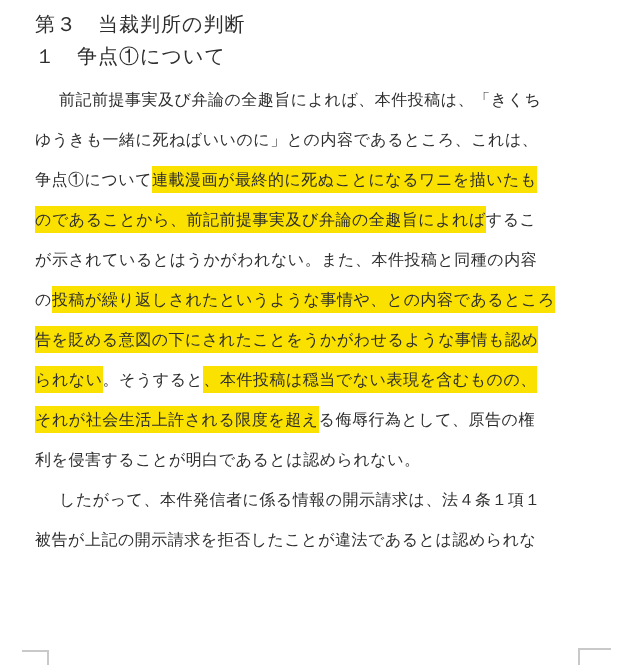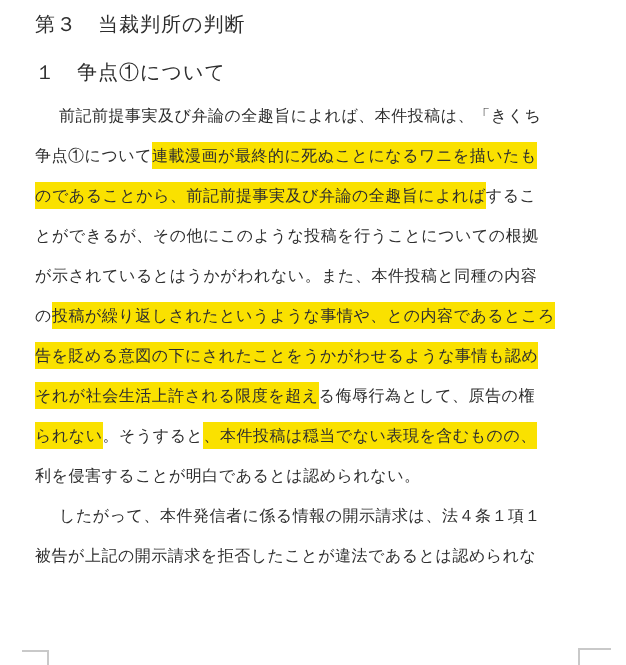--- a/index.html
+++ b/index.html
@@ -24,21 +24,20 @@
   .heading{
     font-size:20px;
     line-height:32px;
     letter-spacing:1px;
     white-space:nowrap;
   }
   .subheading{
     font-size:20px;
     line-height:32px;
     letter-spacing:1px;
-    margin-top:16px;
     white-space:nowrap;
   }
   .body{
     margin-top:8px;
   }
   .line{
     font-size:16px;
     line-height:40px;
     height:40px;
     letter-spacing:0.5px;
@@ -68,28 +67,28 @@
 </head>
 <body>
 
 <div class="page">
   <div class="heading">第３　当裁判所の判断</div>
 
   <div class="subheading">１　争点①について</div>
 
   <div class="body" id="doc-body">
       <div class="line indent"><span class="plain">前記前提事実及び弁論の全趣旨によれば、本件投稿は、「きくち</span></div>
+      <div class="line"><span class="plain">ゆうきも一緒に死ねばいいのに」との内容であるところ、これは、</span></div>
       <div class="line"><span class="plain">争点①について</span><span class="hl">連載漫画が最終的に死ぬことになるワニを描いたも</span></div>
       <div class="line"><span class="hl">のであることから、前記前提事実及び弁論の全趣旨によれば</span><span class="plain">するこ</span></div>
-      <div class="line"><span class="plain">とができるが、その他にこのような投稿を行うことについての根拠</span></div>
       <div class="line"><span class="plain">が示されているとはうかがわれない。また、本件投稿と同種の内容</span></div>
       <div class="line"><span class="plain">の</span><span class="hl">投稿が繰り返しされたというような事情や、との内容であるところ</span></div>
       <div class="line"><span class="hl">告を貶める意図の下にされたことをうかがわせるような事情も認め</span></div>
+      <div class="line"><span class="hl">られない</span><span class="plain">。そうすると</span><span class="hl">、本件投稿は穏当でない表現を含むものの、</span></div>
       <div class="line"><span class="hl">それが社会生活上許される限度を超え</span><span class="plain">る侮辱行為として、原告の権</span></div>
-      <div class="line"><span class="hl">られない</span><span class="plain">。そうすると</span><span class="hl">、本件投稿は穏当でない表現を含むものの、</span></div>
       <div class="line"><span class="plain">利を侵害することが明白であるとは認められない。</span></div>
       <div class="line indent"><span class="plain">したがって、本件発信者に係る情報の開示請求は、法４条１項１</span></div>
       <div class="line"><span class="plain">被告が上記の開示請求を拒否したことが違法であるとは認められな</span></div>
     </div>
 
   <div class="corner-mark left"></div>
   <div class="corner-mark right"></div>
 </div>
 
 </body></html>

